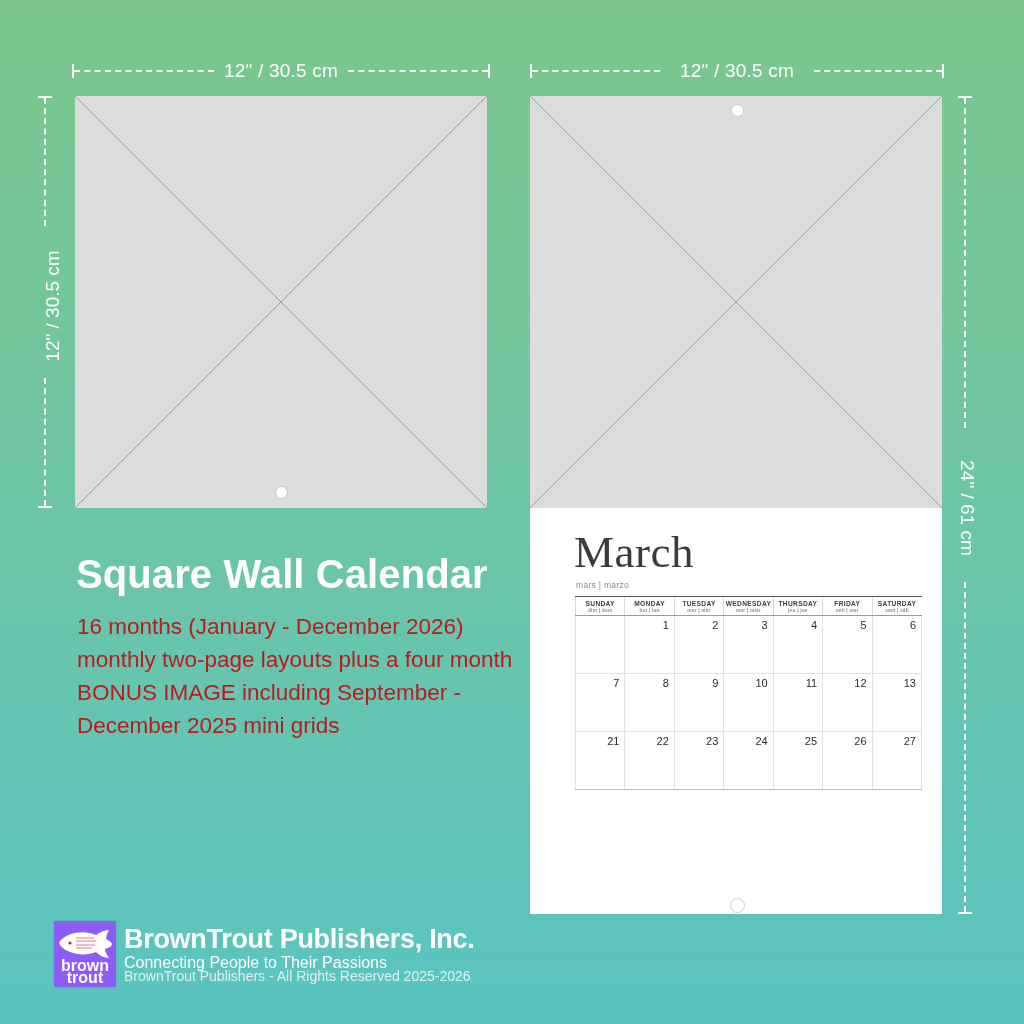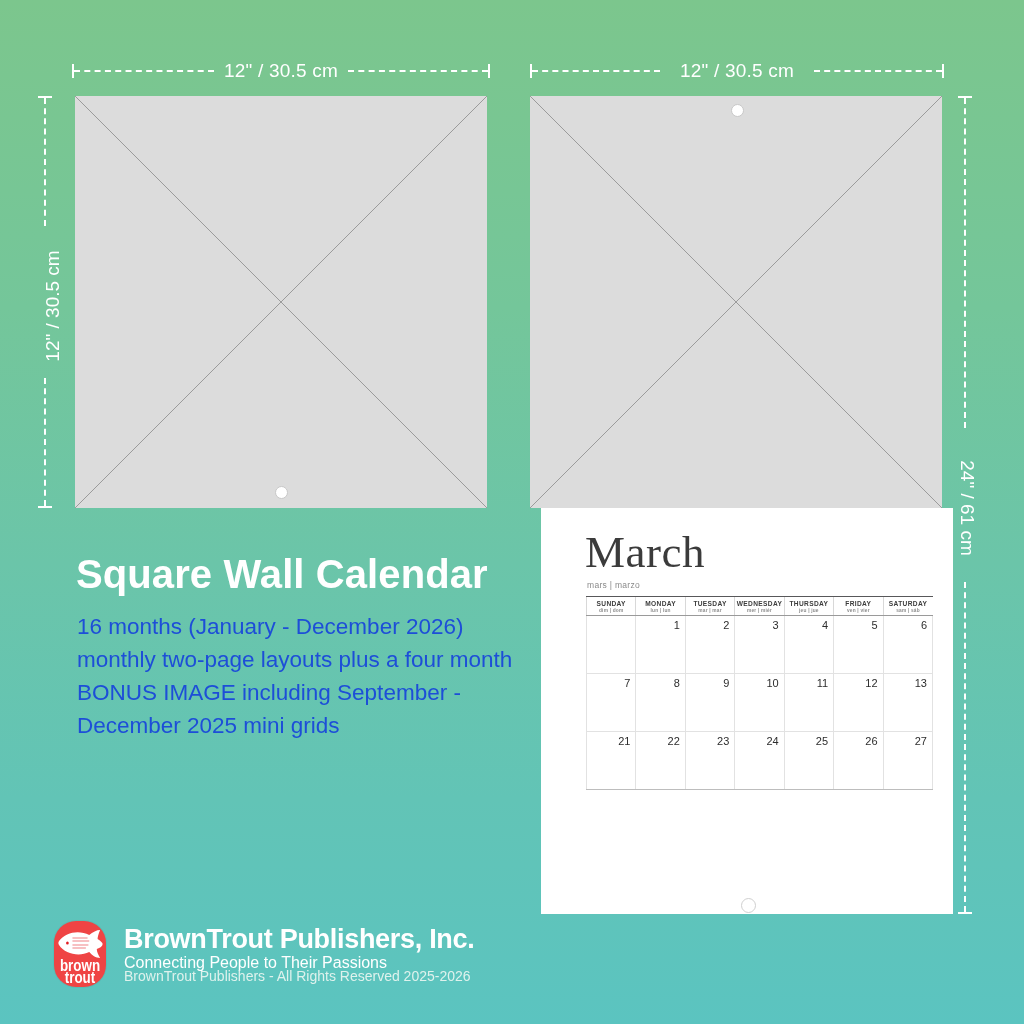--- a/index.html
+++ b/index.html
@@ -18,21 +18,21 @@
 
   .hole{
     position:absolute;width:11px;height:11px;border-radius:50%;
     background:#ffffff;border:1px solid #c8c8c8;
   }
   .hole-outline{
     position:absolute;width:13px;height:13px;border-radius:50%;
     background:transparent;border:1px solid #d0d0d0;
   }
 
-  .calpage{position:absolute;background:#ffffff;margin-left:11px;}
+  .calpage{position:absolute;background:#ffffff;}
 
   
   .dimline-h{position:absolute;height:14px;}
   .dimline-h .cap{
     position:absolute;top:0;width:2px;height:14px;background:#ffffff;
   }
   .dimline-h .cap.l{left:0;} .dimline-h .cap.r{right:0;}
   .dimline-h .seg{position:absolute;top:6px;height:0;border-top:2px dashed #ffffff;}
   .dimlabel-h{
     position:absolute;color:#ffffff;font-size:19px;letter-spacing:.2px;
@@ -51,28 +51,28 @@
   }
   .rot-left{transform:rotate(-90deg);}
   .rot-right{transform:rotate(90deg);}
 
   
   .headline{
     position:absolute;color:#ffffff;font-size:40px;font-weight:400;
     letter-spacing:.1px;white-space:nowrap;
   }
   .blurb{
-    position:absolute;color:#1d4ed8;font-size:22.5px;line-height:33px;
+    position:absolute;color:#b91c1c;font-size:22.5px;line-height:33px;
     font-weight:400;width:470px;
   }
 
   
   .logo{
-    position:absolute;width:52px;height:66px;border-radius:22px;
-    background:#ef4444;box-shadow:0 0 0 1px rgba(0,0,0,.04);
+    position:absolute;width:62px;height:66px;border-radius:2px;
+    background:#8b5cf6;box-shadow:0 0 0 1px rgba(0,0,0,.04);
     overflow:hidden;
   }
   .logo svg{display:block;width:100%;height:100%;}
   .brandname{
     position:absolute;color:#ffffff;font-size:27px;font-weight:bold;
     letter-spacing:-.3px;white-space:nowrap;
   }
   .tagline{
     position:absolute;color:#ffffff;font-size:16px;font-weight:400;
     white-space:nowrap;

